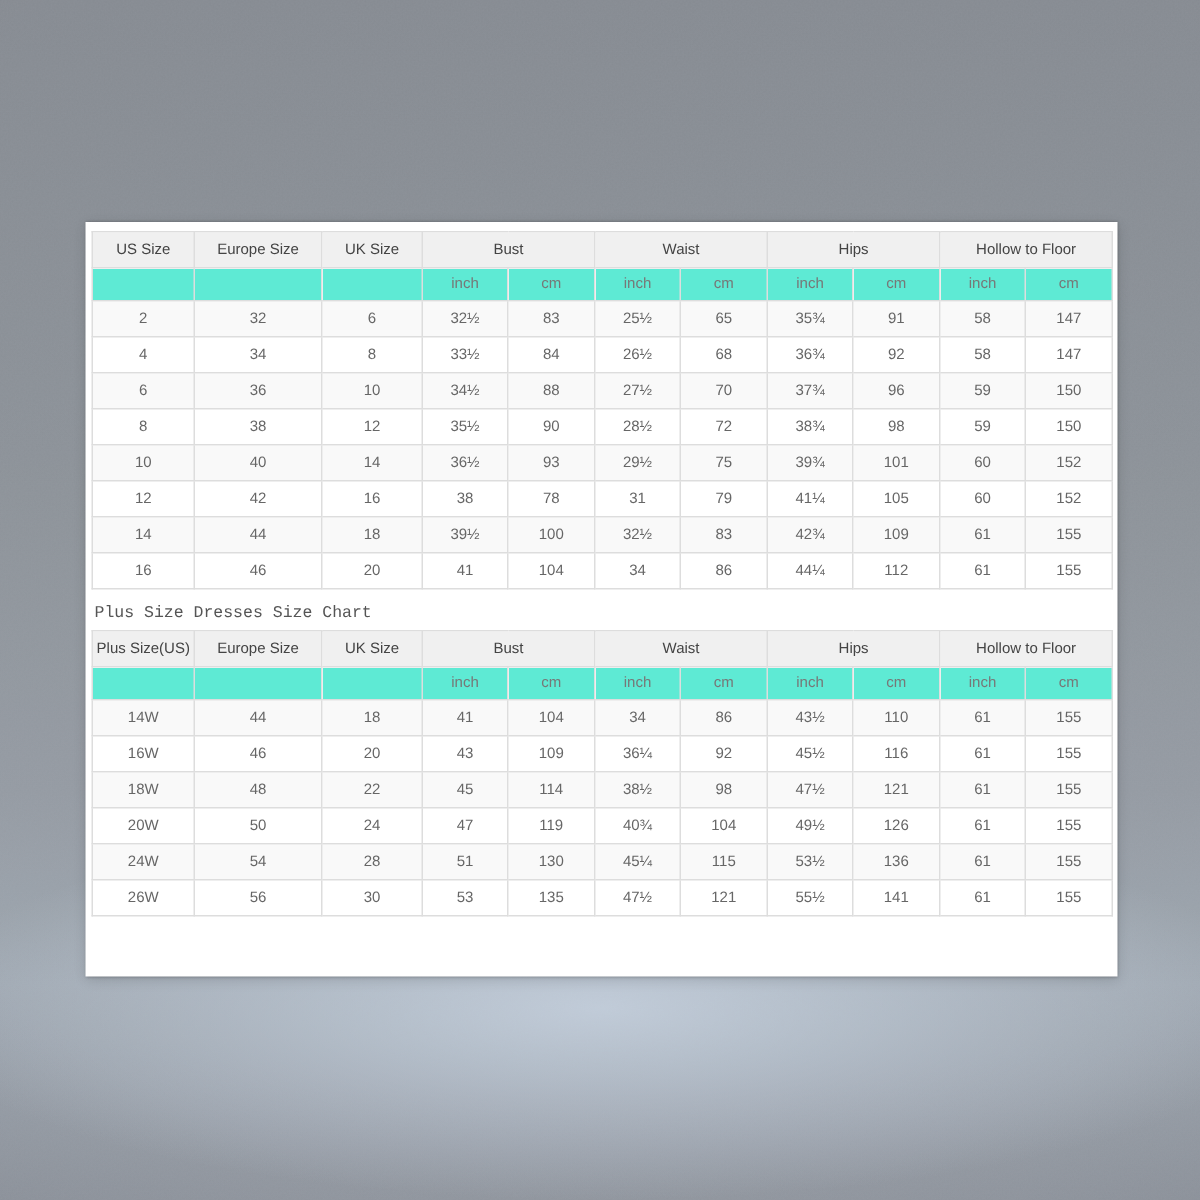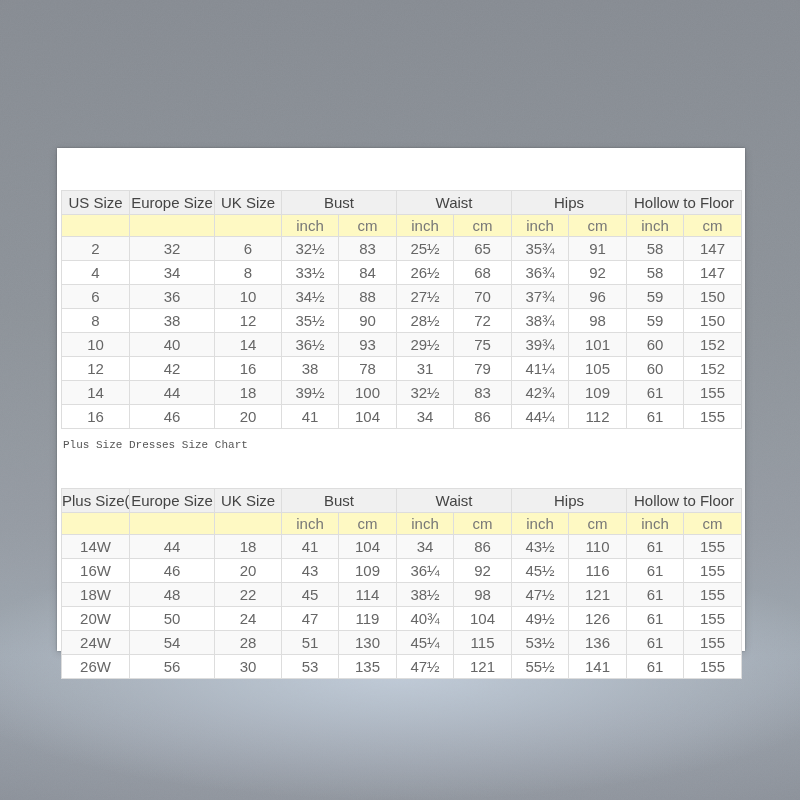--- a/index.html
+++ b/index.html
@@ -19,31 +19,31 @@
   .card{
     position:absolute;left:57px;top:148px;width:688px;height:503px;
     background:#ffffff;box-sizing:border-box;padding:6px 4px 0 4px;
     box-shadow:0 0 2px rgba(0,0,0,0.28), 0 2px 8px rgba(0,0,0,0.14);
   }
   .tbl-title{
     font-size:11px;line-height:14px;color:#555;margin:0 0 4px 2px;font-weight:normal;
   }
   .tbl-title.second{margin-top:9px;font-family:Liberation Mono, monospace;}
   table.size-table{
-    border-collapse:collapse;table-layout:fixed;width:680px;font-size:15px;margin-top:36px;
+    border-collapse:collapse;table-layout:fixed;width:680px;font-size:10px;
   }
   table.size-table th, table.size-table td{
     border:1px solid #ddd;text-align:center;vertical-align:middle;
     padding:0;font-weight:normal;white-space:nowrap;overflow:hidden;
   }
   table.size-table thead tr.group-row th{
     background:#f0f0f0;color:#444;height:23px;
   }
   table.size-table thead tr.unit-row th{
-    background:#fef9c3;color:#777;height:21px;
+    background:#5eead4;color:#777;height:21px;
   }
   table.size-table tbody td{color:#666;height:23px;background:#ffffff;}
   table.size-table tbody tr:nth-child(odd) td{background:#f9f9f9;}
 </style>
 </head>
 <body>
 
 <div class="bg"></div>
 
 <svg class="noise-svg" xmlns="http://www.w3.org/2000/svg" width="800" height="800">

